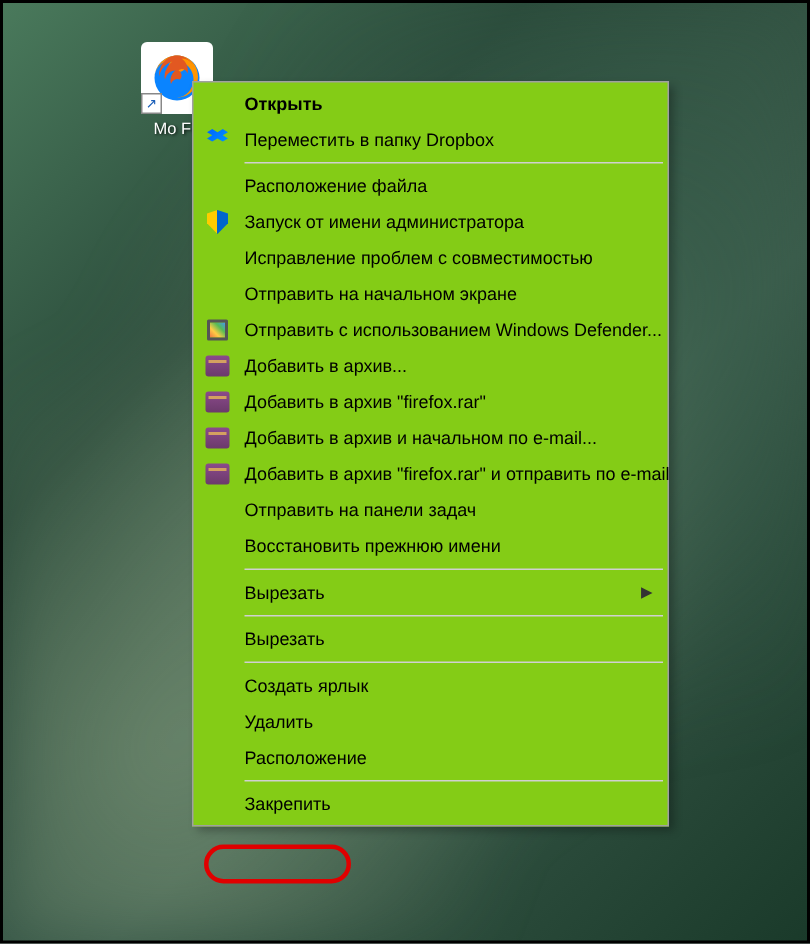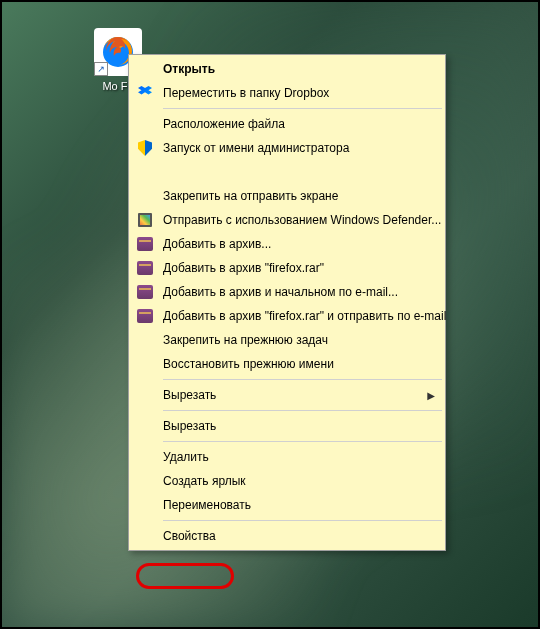--- a/index.html
+++ b/index.html
@@ -45,21 +45,21 @@
   }
   .desktop-icon .label {
     color: #fff; text-align: center; font-size: 11px;
     margin-top: 4px; text-shadow: 1px 1px 2px rgba(0,0,0,0.8);
     line-height: 1.2;
   }
   .context-menu {
     position: absolute;
     top: 52px; left: 126px;
     width: 318px;
-    background: #fef9c3;
+    background: #84cc16;
     border: 1px solid #a0a0a0;
     box-shadow: 3px 3px 6px rgba(0,0,0,0.3);
     padding: 2px;
   }
   .menu-item {
     display: flex; align-items: center;
     height: 24px;
     padding: 0 8px 0 4px;
     color: #000;
     cursor: default;
@@ -131,25 +131,26 @@
 
   <div class="menu-item">
     <span class="ic">
         <span class="ico-shield"></span>
       </span>
     <span class="lbl">Запуск от имени администратора</span>
   </div>
 
   <div class="menu-item">
     <span class="ic"></span>
-  </div>
-
-  <div class="menu-item">
-    <span class="ic"></span>
-    <span class="lbl">Закрепить на отправить экране</span>
+    <span class="lbl">Исправление проблем с совместимостью</span>
+  </div>
+
+  <div class="menu-item">
+    <span class="ic"></span>
+    <span class="lbl">Отправить на начальном экране</span>
   </div>
 
   <div class="menu-item">
     <span class="ic">
         <span class="ico-defender"></span>
       </span>
     <span class="lbl">Отправить с использованием Windows Defender...</span>
   </div>
 
   <div class="menu-item">
@@ -175,21 +176,21 @@
 
   <div class="menu-item">
     <span class="ic">
         <span class="ico-winrar"></span>
       </span>
     <span class="lbl">Добавить в архив "firefox.rar" и отправить по e-mail</span>
   </div>
 
   <div class="menu-item">
     <span class="ic"></span>
-    <span class="lbl">Закрепить на прежнюю задач</span>
+    <span class="lbl">Отправить на панели задач</span>
   </div>
 
   <div class="menu-item">
     <span class="ic"></span>
     <span class="lbl">Восстановить прежнюю имени</span>
   </div>
 
   <div class="sep"></div>
 
   <div class="menu-item">
@@ -203,35 +204,35 @@
   <div class="menu-item">
     <span class="ic"></span>
     <span class="lbl">Вырезать</span>
   </div>
 
 
   <div class="sep"></div>
 
   <div class="menu-item">
     <span class="ic"></span>
+    <span class="lbl">Создать ярлык</span>
+  </div>
+
+  <div class="menu-item">
+    <span class="ic"></span>
     <span class="lbl">Удалить</span>
   </div>
 
   <div class="menu-item">
     <span class="ic"></span>
-    <span class="lbl">Создать ярлык</span>
-  </div>
-
-  <div class="menu-item">
-    <span class="ic"></span>
-    <span class="lbl">Переименовать</span>
-  </div>
-
-  <div class="sep"></div>
-
-  <div class="menu-item">
-    <span class="ic"></span>
-    <span class="lbl">Свойства</span>
+    <span class="lbl">Расположение</span>
+  </div>
+
+  <div class="sep"></div>
+
+  <div class="menu-item">
+    <span class="ic"></span>
+    <span class="lbl">Закрепить</span>
   </div>
 
 </div>
 
 <div class="highlight-ring" style="left:134px; top:561px; width:98px; height:26px;"></div>
 
 </body></html>

